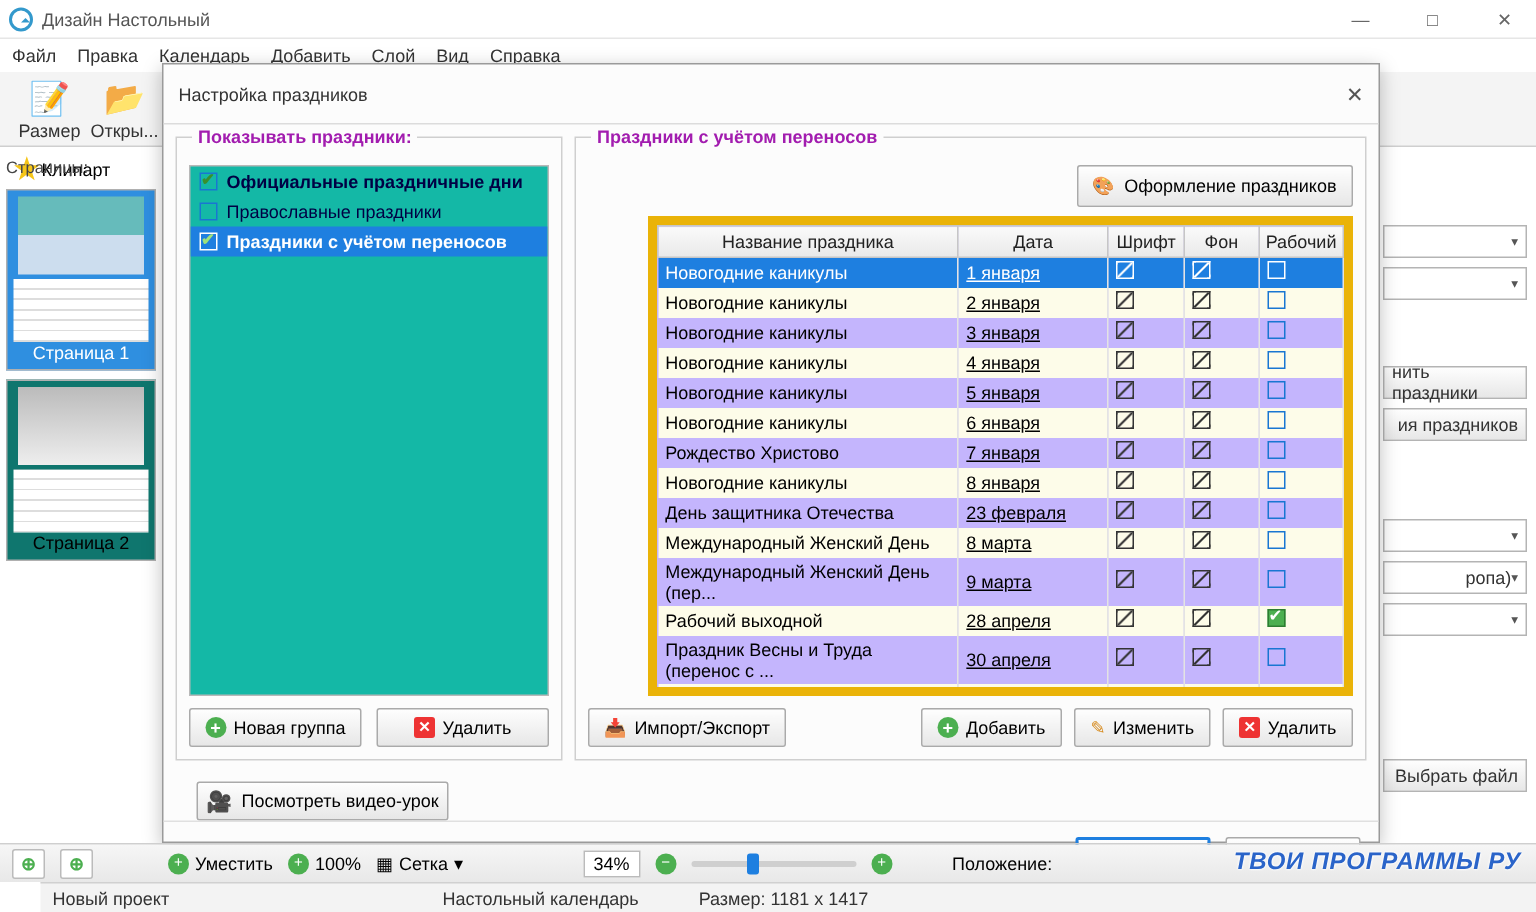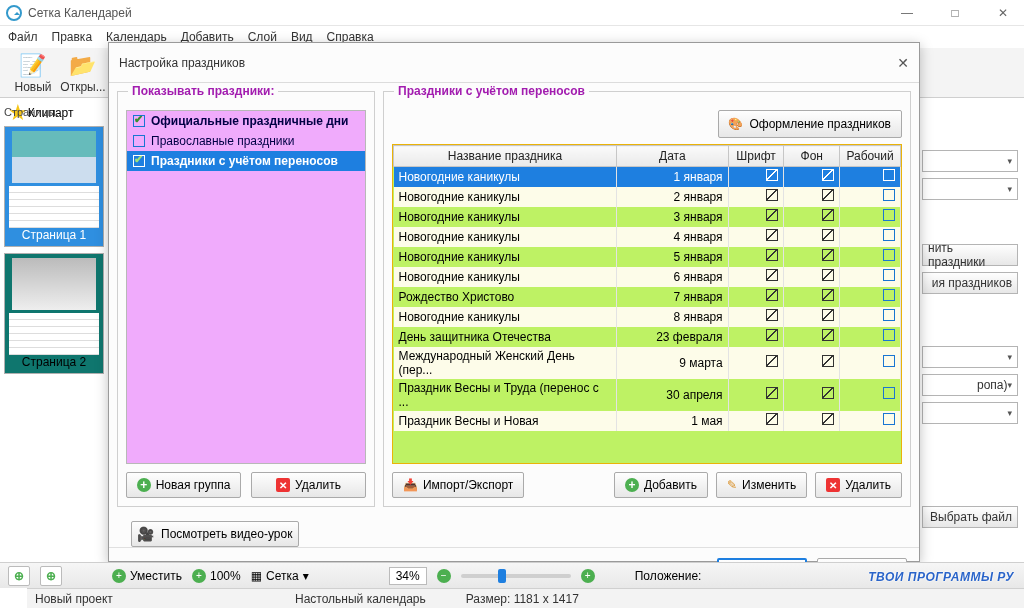--- a/index.html
+++ b/index.html
@@ -34,46 +34,46 @@
 
 
 .dialog { position:absolute; left:108px; top:42px; width:812px; height:520px; background:#fcfcfc; border:1px solid #9a9a9a; box-shadow:0 3px 12px rgba(0,0,0,.25);}
 .dialog .dlgtitle { height:40px; display:flex; align-items:center; padding:0 10px; color:#333; border-bottom:1px solid #dcdcdc;}
 .dialog .dlgtitle .close{margin-left:auto;font-size:14px;color:#555;}
 .dlgbody{display:flex; height:432px;}
 
 
 .groupL{ width:258px; margin:8px; border:1px solid #cfcfcf; position:relative; padding:18px 8px 8px; display:flex; flex-direction:column;}
 .groupL .lbl, .groupR .lbl{ position:absolute; top:-8px; left:10px; background:#fcfcfc; padding:0 4px; font-weight:bold; color:#a21caf;}
-.treebox{ border:1px solid #b8b8b8; background:#f0abfc; flex:1; overflow:hidden;}
+.treebox{ border:1px solid #b8b8b8; background:#14b8a6; flex:1; overflow:hidden;}
 .treeitem{ display:flex; align-items:center; gap:6px; padding:3px 6px; color:#004; }
 .treeitem.sel{ background:#1e7fe0; color:#fff;}
 .chk{ width:12px; height:12px; border:1px solid #1976d2; display:inline-block; position:relative;}
 .chk.on::after{content:"✔";position:absolute;left:0;top:-3px;font-size:11px;color:#3a8f2e;}
 .treeitem.sel .chk{border-color:#fff;}
 .treeitem.sel .chk.on::after{color:#9fe27a;}
 .treeitem.bold{font-weight:bold;}
 .btnrow{display:flex; gap:10px; margin-top:8px;}
 .btn2{ flex:1; height:26px; border:1px solid #aaa; background:linear-gradient(#fefefe,#e7e7e7); display:flex; align-items:center; justify-content:center; gap:5px; border-radius:2px; font-size:11px;}
 .ico-plus{width:14px;height:14px;border-radius:50%;background:#4caf50;color:#fff;display:inline-flex;align-items:center;justify-content:center;font-weight:bold;}
 .ico-x{width:14px;height:14px;color:#fff;background:#e33;border-radius:2px;display:inline-flex;align-items:center;justify-content:center;font-weight:bold;font-size:10px;}
 .videobtn{ margin:6px 8px 0 8px; width:168px; height:26px; border:1px solid #aaa; background:linear-gradient(#fefefe,#e7e7e7); display:flex; align-items:center; justify-content:center; gap:6px; border-radius:2px;}
 .camicon{font-size:14px;}
 
 
 .groupR{ flex:1; margin:8px 8px 8px 0; border:1px solid #cfcfcf; position:relative; padding:18px 8px 8px; display:flex; flex-direction:column;}
 .grtop{display:flex;align-items:center;}
 .decorbtn{margin-left:auto;height:28px;padding:0 10px;border:1px solid #aaa;background:linear-gradient(#fefefe,#e7e7e7);display:flex;align-items:center;gap:6px;border-radius:2px;}
-.tablewrap{border:1px solid #eab308;background:#bef264;flex:1;margin-top:6px;overflow:hidden;}
+.tablewrap{border:6px solid #eab308;background:#c4b5fd;flex:1;margin-top:6px;overflow:hidden;margin-left:40px;}
 table{width:100%;border-collapse:collapse;}
 th{background:linear-gradient(#fafafa,#e9e9e9);border:1px solid #c6c6c6;font-weight:normal;padding:3px 4px;color:#222;}
 td{border-right:1px solid #e3e3e3;padding:2px 5px;height:20px;}
 tbody tr:nth-child(even){background:#fdfce9;}
 tbody tr.sel td{background:#1e7fe0;color:#fff;}
-td.c{text-align:right;}
+td.c{text-align:left;text-decoration:underline;}
 .sq{display:inline-block;width:12px;height:12px;border:1px solid #333;background:linear-gradient(135deg,transparent 45%,#333 45%,#333 55%,transparent 55%);}
 tbody tr.sel .sq{border-color:#fff;background:linear-gradient(135deg,transparent 45%,#fff 45%,#fff 55%,transparent 55%);}
 .cb{display:inline-block;width:12px;height:12px;border:1.5px solid #1976d2;}
 .cb.on{background:#4caf50;position:relative;border-color:#2e7d32;}
 .cb.on::after{content:"✔";position:absolute;left:0;top:-3px;font-size:11px;color:#fff;}
 tbody tr.sel .cb{border-color:#fff;}
 .btnrow2{display:flex;gap:8px;margin-top:8px;}
 .btnrow2 .btn2{flex:0 0 auto;padding:0 10px;}
 .btnrow2 .sp{flex:1;}
 .penc{color:#d78b1e;}
@@ -93,52 +93,52 @@
 
 
 .bottombar{position:absolute;left:0;right:0;bottom:20px;height:26px;background:linear-gradient(#f6f6f6,#e8e8e8);border-top:1px solid #cfcfcf;display:flex;align-items:center;gap:10px;padding:0 8px;font-size:11px;}
 .bb-ico{width:22px;height:20px;border:1px solid #bbb;background:#fff;display:inline-flex;align-items:center;justify-content:center;border-radius:2px;}
 .addpg{color:#4caf50;font-weight:bold;}
 .zoom{display:flex;align-items:center;gap:4px;}
 .zplus{width:14px;height:14px;border-radius:50%;background:#4caf50;color:#fff;display:inline-flex;align-items:center;justify-content:center;font-size:10px;}
 .pct{border:1px solid #bbb;background:#fff;padding:1px 6px;}
 .slider{width:110px;height:4px;background:#cfcfcf;position:relative;border-radius:2px;}
 .slider .knob{position:absolute;left:34%;top:-5px;width:8px;height:14px;background:#1e7fe0;border-radius:2px;}
-.watermark{position:absolute;right:10px;bottom:24px;font-weight:bold;font-style:italic;color:#2a64c9;font-size:12px;letter-spacing:0.5px;text-shadow:0 0 2px #fff,0 0 2px #fff;margin-top:24px;}
+.watermark{position:absolute;right:10px;bottom:24px;font-weight:bold;font-style:italic;color:#2a64c9;font-size:16px;letter-spacing:0.5px;text-shadow:0 0 2px #fff,0 0 2px #fff;margin-top:24px;}
 
 .statusbar{position:absolute;left:0;right:0;bottom:0;height:20px;background:#f3f3f3;border-top:1px solid #d0d0d0;display:flex;align-items:center;gap:40px;padding:0 8px;font-size:11px;color:#333;margin-left:27px;}
 .statusbar .s1{width:220px;}
 </style>
 </head>
 <body>
 
 <div class="titlebar">
   <span class="icon"></span>
-  <span class="title">Сетка Календарей</span>
+  <span class="title">Дизайн Настольный</span>
   <div class="winbtns">
     <span>—</span>
     <span>□</span>
     <span>✕</span>
   </div>
 </div>
 
 <div class="menubar">
   <span>Файл</span>
   <span>Правка</span>
   <span>Календарь</span>
   <span>Добавить</span>
   <span>Слой</span>
   <span>Вид</span>
   <span>Справка</span>
 </div>
 
 <div class="toolbar">
   <div class="btn">
     <span class="ticon">📝</span>
-    <span>Новый</span>
+    <span>Размер</span>
   </div>
   <div class="btn">
     <span class="ticon">📂</span>
     <span>Откры...</span>
   </div>
   <div class="spacer"></div>
 </div>
 <div class="toolbar clipart" style="border:none;background:none;height:auto;">
   <span class="star">★</span>
   <span>Клипарт</span>
@@ -301,25 +301,39 @@
                 <td class="c"><span class="cb"></span></td>
               </tr>
               <tr>
                 <td>День защитника Отечества</td>
                 <td class="c">23 февраля</td>
                 <td class="c"><span class="sq"></span></td>
                 <td class="c"><span class="sq"></span></td>
                 <td class="c"><span class="cb"></span></td>
               </tr>
               <tr>
+                <td>Международный Женский День</td>
+                <td class="c">8 марта</td>
+                <td class="c"><span class="sq"></span></td>
+                <td class="c"><span class="sq"></span></td>
+                <td class="c"><span class="cb"></span></td>
+              </tr>
+              <tr>
                 <td>Международный Женский День (пер...</td>
                 <td class="c">9 марта</td>
                 <td class="c"><span class="sq"></span></td>
                 <td class="c"><span class="sq"></span></td>
                 <td class="c"><span class="cb"></span></td>
+              </tr>
+              <tr>
+                <td>Рабочий выходной</td>
+                <td class="c">28 апреля</td>
+                <td class="c"><span class="sq"></span></td>
+                <td class="c"><span class="sq"></span></td>
+                <td class="c"><span class="cb on"></span></td>
               </tr>
               <tr>
                 <td>Праздник Весны и Труда (перенос с ...</td>
                 <td class="c">30 апреля</td>
                 <td class="c"><span class="sq"></span></td>
                 <td class="c"><span class="sq"></span></td>
                 <td class="c"><span class="cb"></span></td>
               </tr>
               <tr>
                 <td>Праздник Весны и Новая</td>

